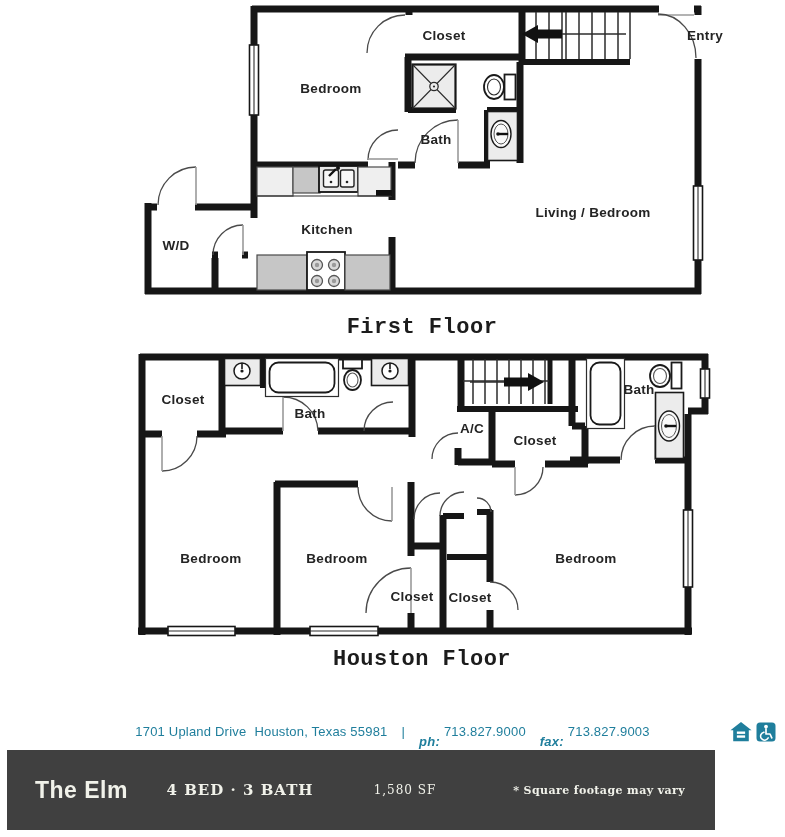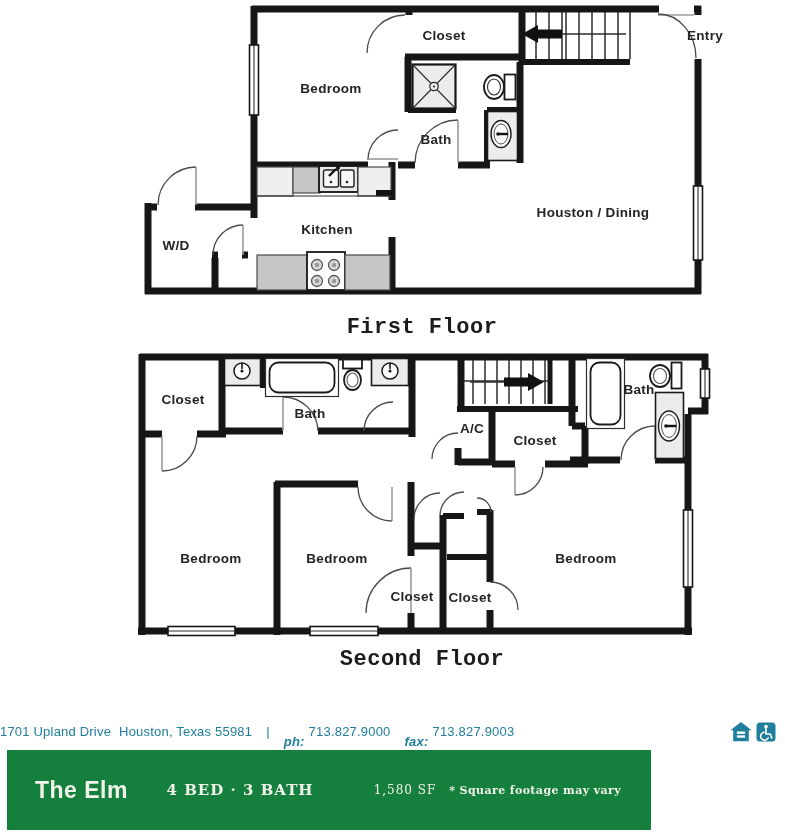--- a/index.html
+++ b/index.html
@@ -22,28 +22,28 @@
   .appliance{fill:#c6c6c6;stroke:#4a4a4a;stroke-width:1.2;}
   .arrow{fill:#111;}
 
   .room-label{position:absolute;transform:translate(-50%,-50%);white-space:nowrap;
       font-size:13.5px;font-weight:700;color:#242424;letter-spacing:.3px;}
   .floor-title{position:absolute;transform:translate(-50%,-50%);white-space:nowrap;
       font-family:Liberation Mono, monospace;font-size:22px;font-weight:600;
       color:#1c1c1c;letter-spacing:.5px;}
 
   .address-bar{position:absolute;left:0;top:718px;width:785px;height:26px;
-      display:flex;align-items:center;
+      display:flex;align-items:center;justify-content:center;
       color:#1f7e9c;font-size:13px;letter-spacing:.2px;}
   .address-bar .sep{margin:0 14px;}
   .address-bar .lbl{font-style:italic;font-weight:700;margin-left:14px;margin-right:4px;margin-top:20px;}
   .address-bar .city{margin-left:8px;}
   .addr-icons{position:absolute;right:9px;top:721px;display:flex;gap:4px;align-items:center;}
 
-  .footer{position:absolute;left:7px;top:750px;width:644px;height:80px;background:#15803d;
+  .footer{position:absolute;left:7px;top:750px;width:708px;height:80px;background:#404040;
       color:#f1f2ea;}
   .footer .name{position:absolute;left:28px;top:50%;transform:translateY(-50%);
       font-size:23px;font-weight:700;letter-spacing:.5px;}
   .footer .specs{position:absolute;left:233px;top:50%;transform:translate(-50%,-50%);
       font-family:"DejaVu Serif","Liberation Serif",serif;font-size:15px;font-weight:700;letter-spacing:1px;}
   .footer .sqft{position:absolute;left:398px;top:50%;transform:translate(-50%,-50%);
       font-family:"DejaVu Serif","Liberation Serif",serif;font-size:12px;font-weight:400;letter-spacing:1px;}
   .footer .disclaimer{position:absolute;right:30px;top:50%;transform:translateY(-50%);
       font-family:"DejaVu Serif","Liberation Serif",serif;font-size:11px;font-weight:700;letter-spacing:.4px;margin-left:28px;}
 </style>
@@ -252,34 +252,34 @@
       </g>
     </g>
   </svg>
 
   <div class="room-label" style="left:444px;top:35px">Closet</div>
   <div class="room-label" style="left:705px;top:35px">Entry</div>
   <div class="room-label" style="left:331px;top:88px">Bedroom</div>
   <div class="room-label" style="left:436px;top:139px">Bath</div>
   <div class="room-label" style="left:327px;top:229px">Kitchen</div>
   <div class="room-label" style="left:176px;top:245px">W/D</div>
-  <div class="room-label" style="left:593px;top:212px">Houston / Dining</div>
+  <div class="room-label" style="left:593px;top:212px">Living / Bedroom</div>
   <div class="floor-title" style="left:422px;top:327px">First Floor</div>
 
   <div class="room-label" style="left:183px;top:399px">Closet</div>
   <div class="room-label" style="left:310px;top:413px">Bath</div>
   <div class="room-label" style="left:472px;top:428px">A/C</div>
   <div class="room-label" style="left:535px;top:440px">Closet</div>
   <div class="room-label" style="left:639px;top:389px">Bath</div>
   <div class="room-label" style="left:211px;top:558px">Bedroom</div>
   <div class="room-label" style="left:337px;top:558px">Bedroom</div>
   <div class="room-label" style="left:586px;top:558px">Bedroom</div>
   <div class="room-label" style="left:412px;top:596px">Closet</div>
   <div class="room-label" style="left:470px;top:597px">Closet</div>
-  <div class="floor-title" style="left:422px;top:659px">Second Floor</div>
+  <div class="floor-title" style="left:422px;top:659px">Houston Floor</div>
 
   <div class="address-bar">
     <span>1701 Upland Drive</span>
     <span class="city">Houston, Texas 55981</span>
     <span class="sep">|</span>
     <span class="lbl" style="margin-left:0">ph:</span>
     <span>713.827.9000</span>
     <span class="lbl">fax:</span>
     <span>713.827.9003</span>
   </div>

